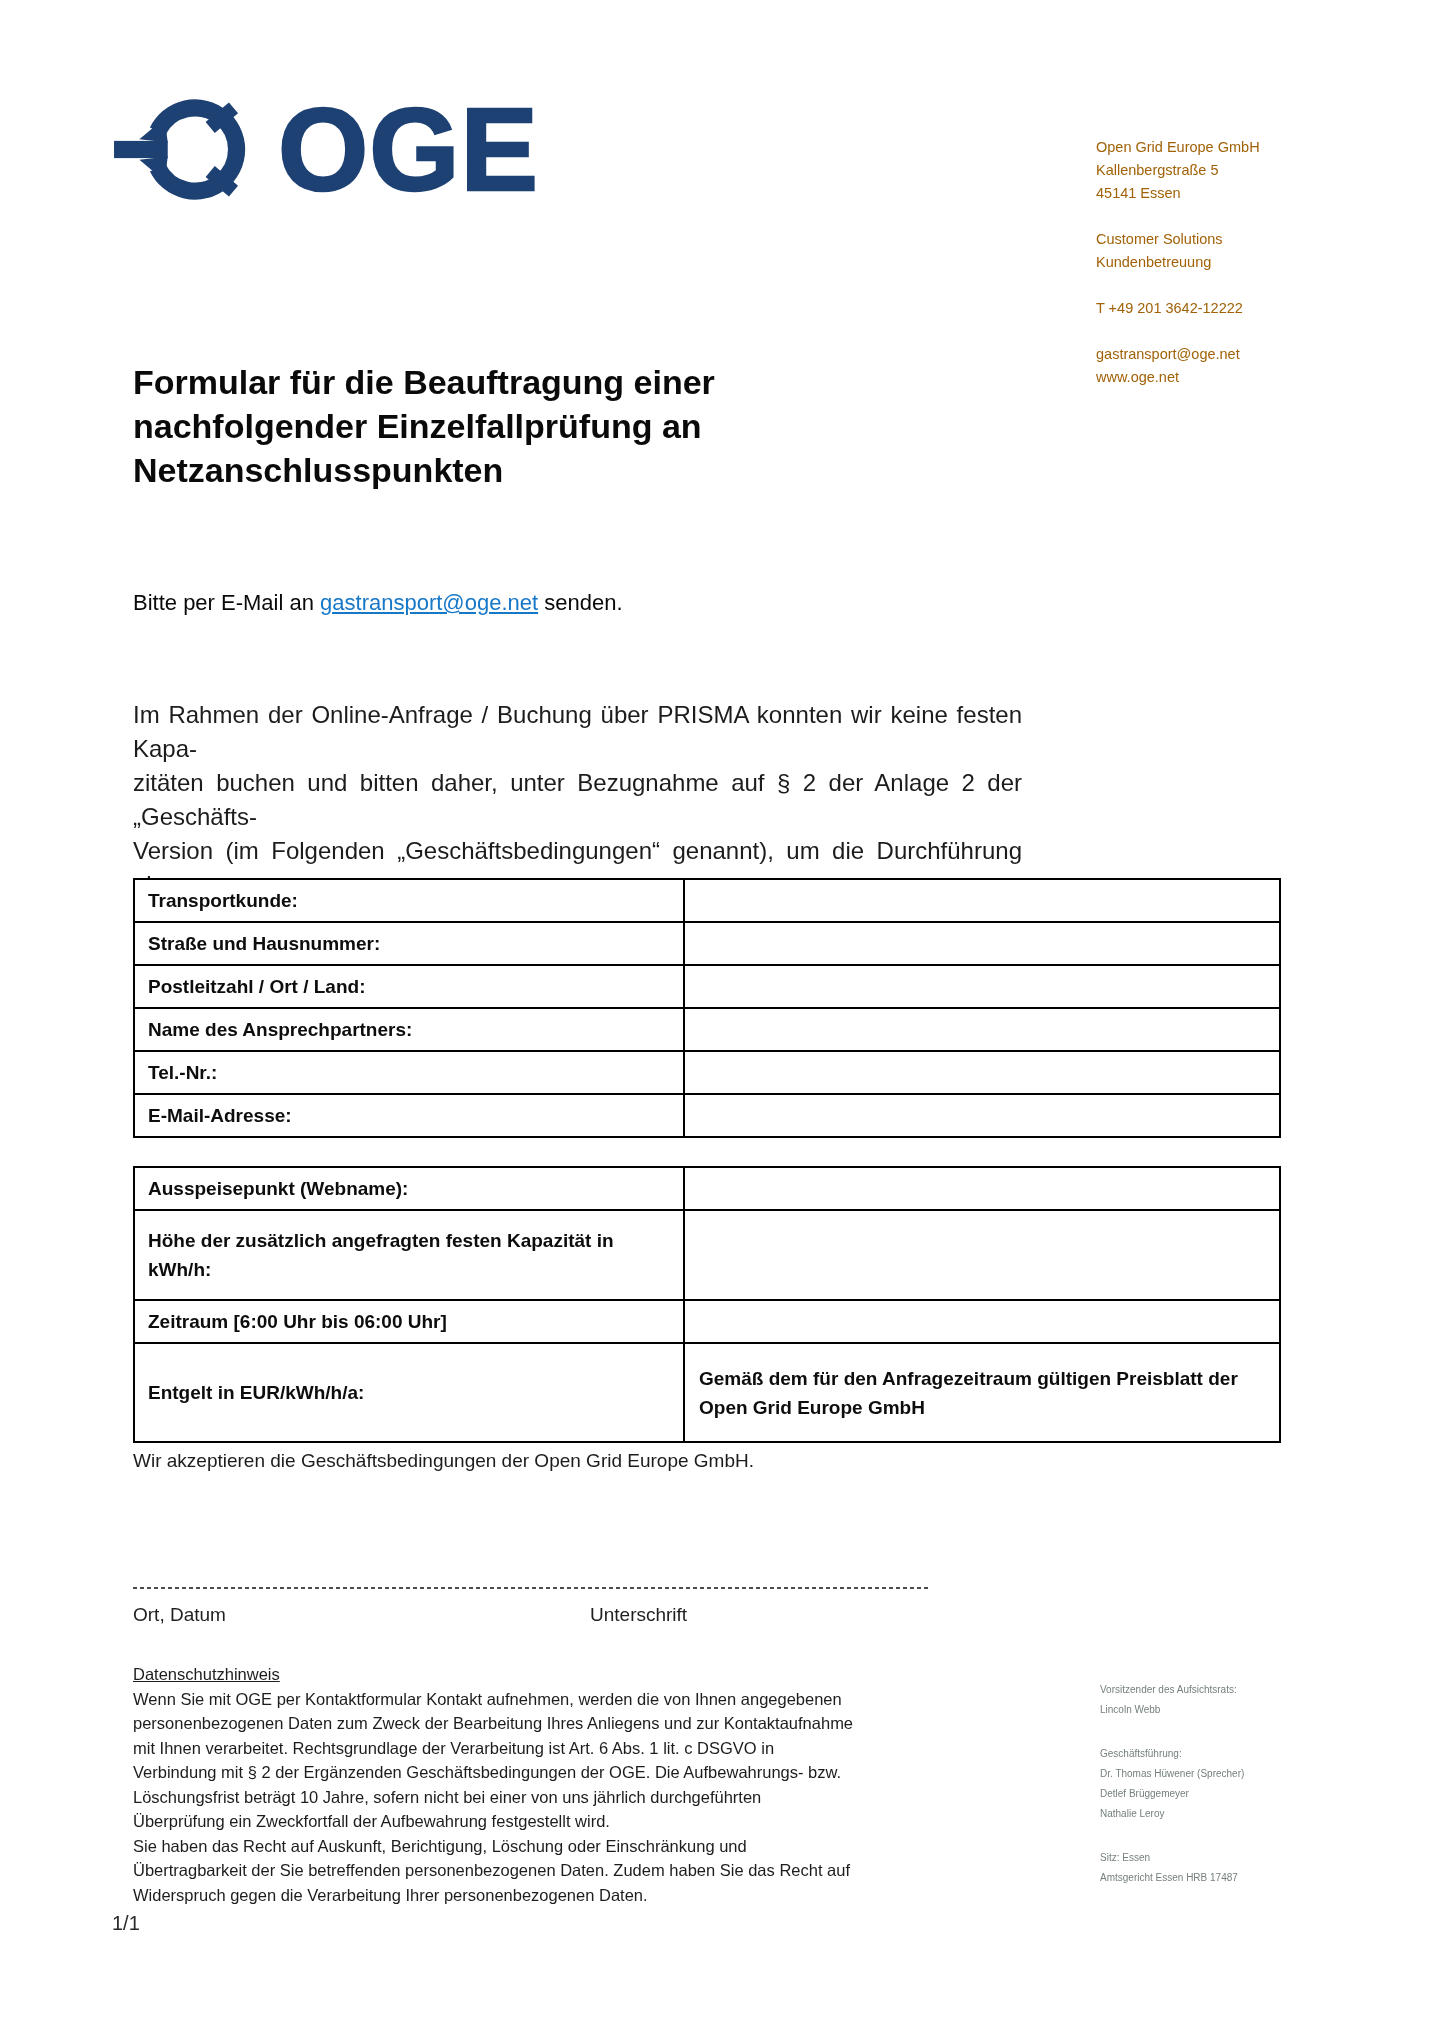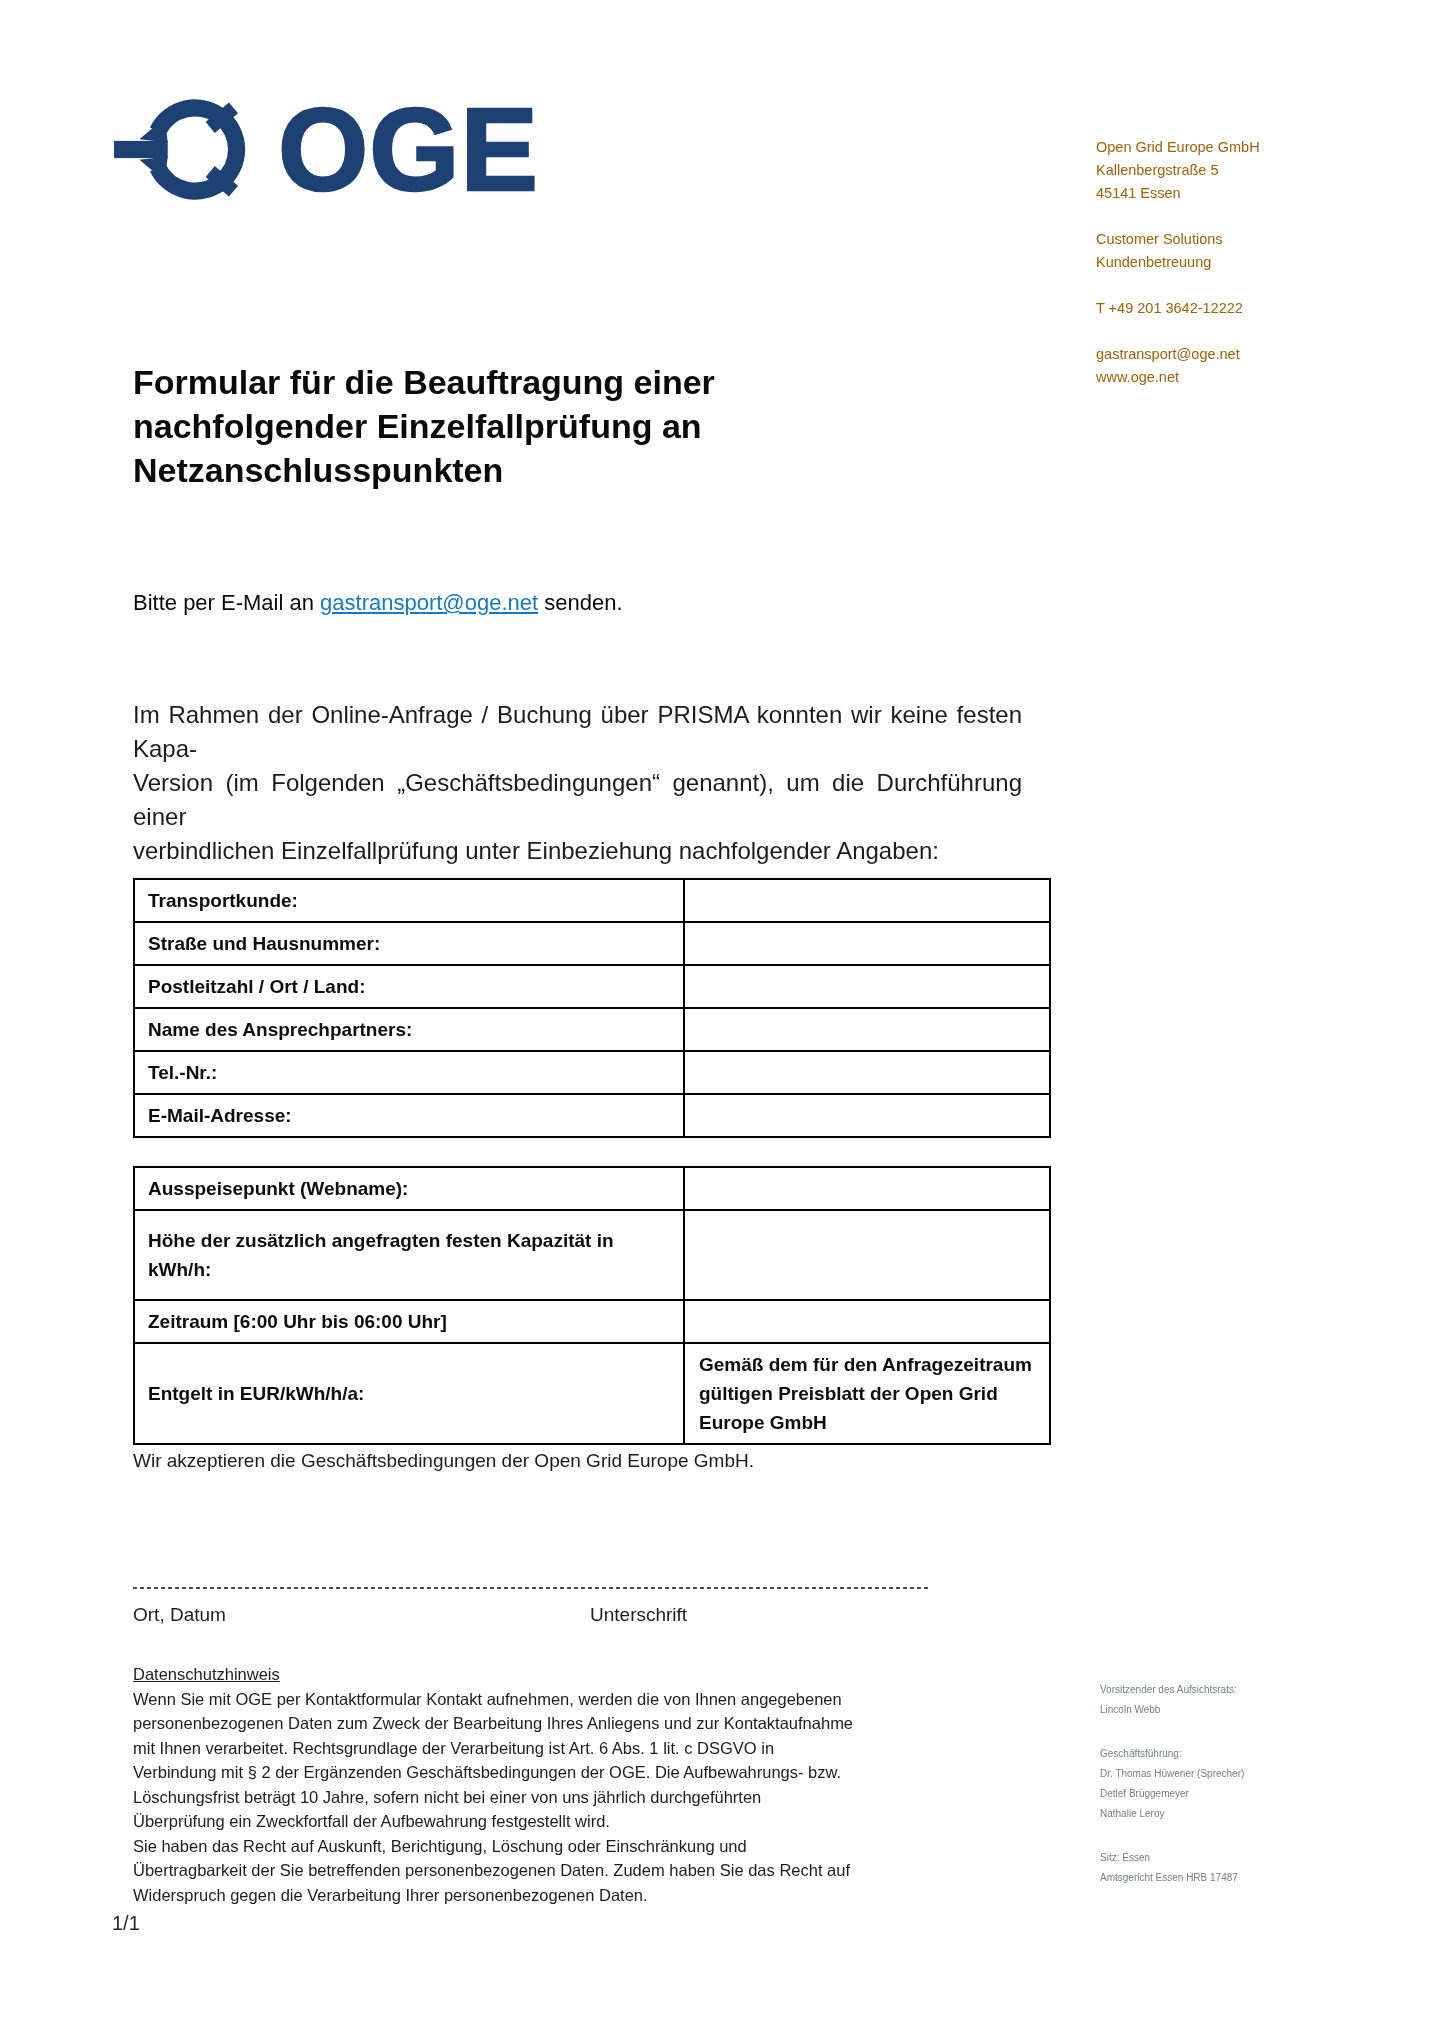--- a/index.html
+++ b/index.html
@@ -27,21 +27,21 @@
   
   .email-line { position:absolute; left:133px; top:590px; font-size:22px; font-weight:normal; color:#0a0a0a; }
   .email-line .link { color:#1878c8; text-decoration:underline; cursor:pointer; }
 
   
   .intro { position:absolute; left:133px; top:698px; width:889px; font-size:24px; line-height:34px; color:#1c1c1c; }
   .intro-line { text-align:justify; text-align-last:justify; }
   .intro-line:last-child { text-align-last:left; }
 
   
-  .form-table { position:absolute; left:133px; width:918px; border:2px solid #000; box-sizing:border-box; background:#fff; }
+  .form-table { position:absolute; left:133px; width:1148px; border:2px solid #000; box-sizing:border-box; background:#fff; }
   .t1 { top:878px; }
   .t2 { top:1166px; }
   .trow { display:flex; border-top:2px solid #000; }
   .trow:first-child { border-top:none; }
   .tlabel {
     width:550px; box-sizing:border-box; border-right:2px solid #000;
     padding:6px 13px; font-weight:bold; font-size:19px; line-height:29px;
     display:flex; align-items:center; min-height:41px; color:#0d0d0d;
   }
   .tvalue {
@@ -117,20 +117,21 @@
       <div>nachfolgender Einzelfallprüfung an</div>
       <div>Netzanschlusspunkten</div>
     </div>
 
   <div class="email-line">
     <span>Bitte per E-Mail an </span><a class="link">gastransport@oge.net</a><span> senden.</span>
   </div>
 
   <div class="intro">
       <div class="intro-line">Im Rahmen der Online-Anfrage / Buchung über PRISMA konnten wir keine festen Kapa-</div>
+      <div class="intro-line">zitäten buchen und bitten daher, unter Bezugnahme auf § 2 der Anlage 2 der „Geschäfts-</div>
       <div class="intro-line">Version (im Folgenden „Geschäftsbedingungen“ genannt), um die Durchführung einer</div>
       <div class="intro-line">verbindlichen Einzelfallprüfung unter Einbeziehung nachfolgender Angaben:</div>
     </div>
 
   <div class="form-table t1">
       <div class="trow">
       <div class="tlabel">Transportkunde:</div>
       <div class="tvalue"></div>
     </div>
       <div class="trow">

